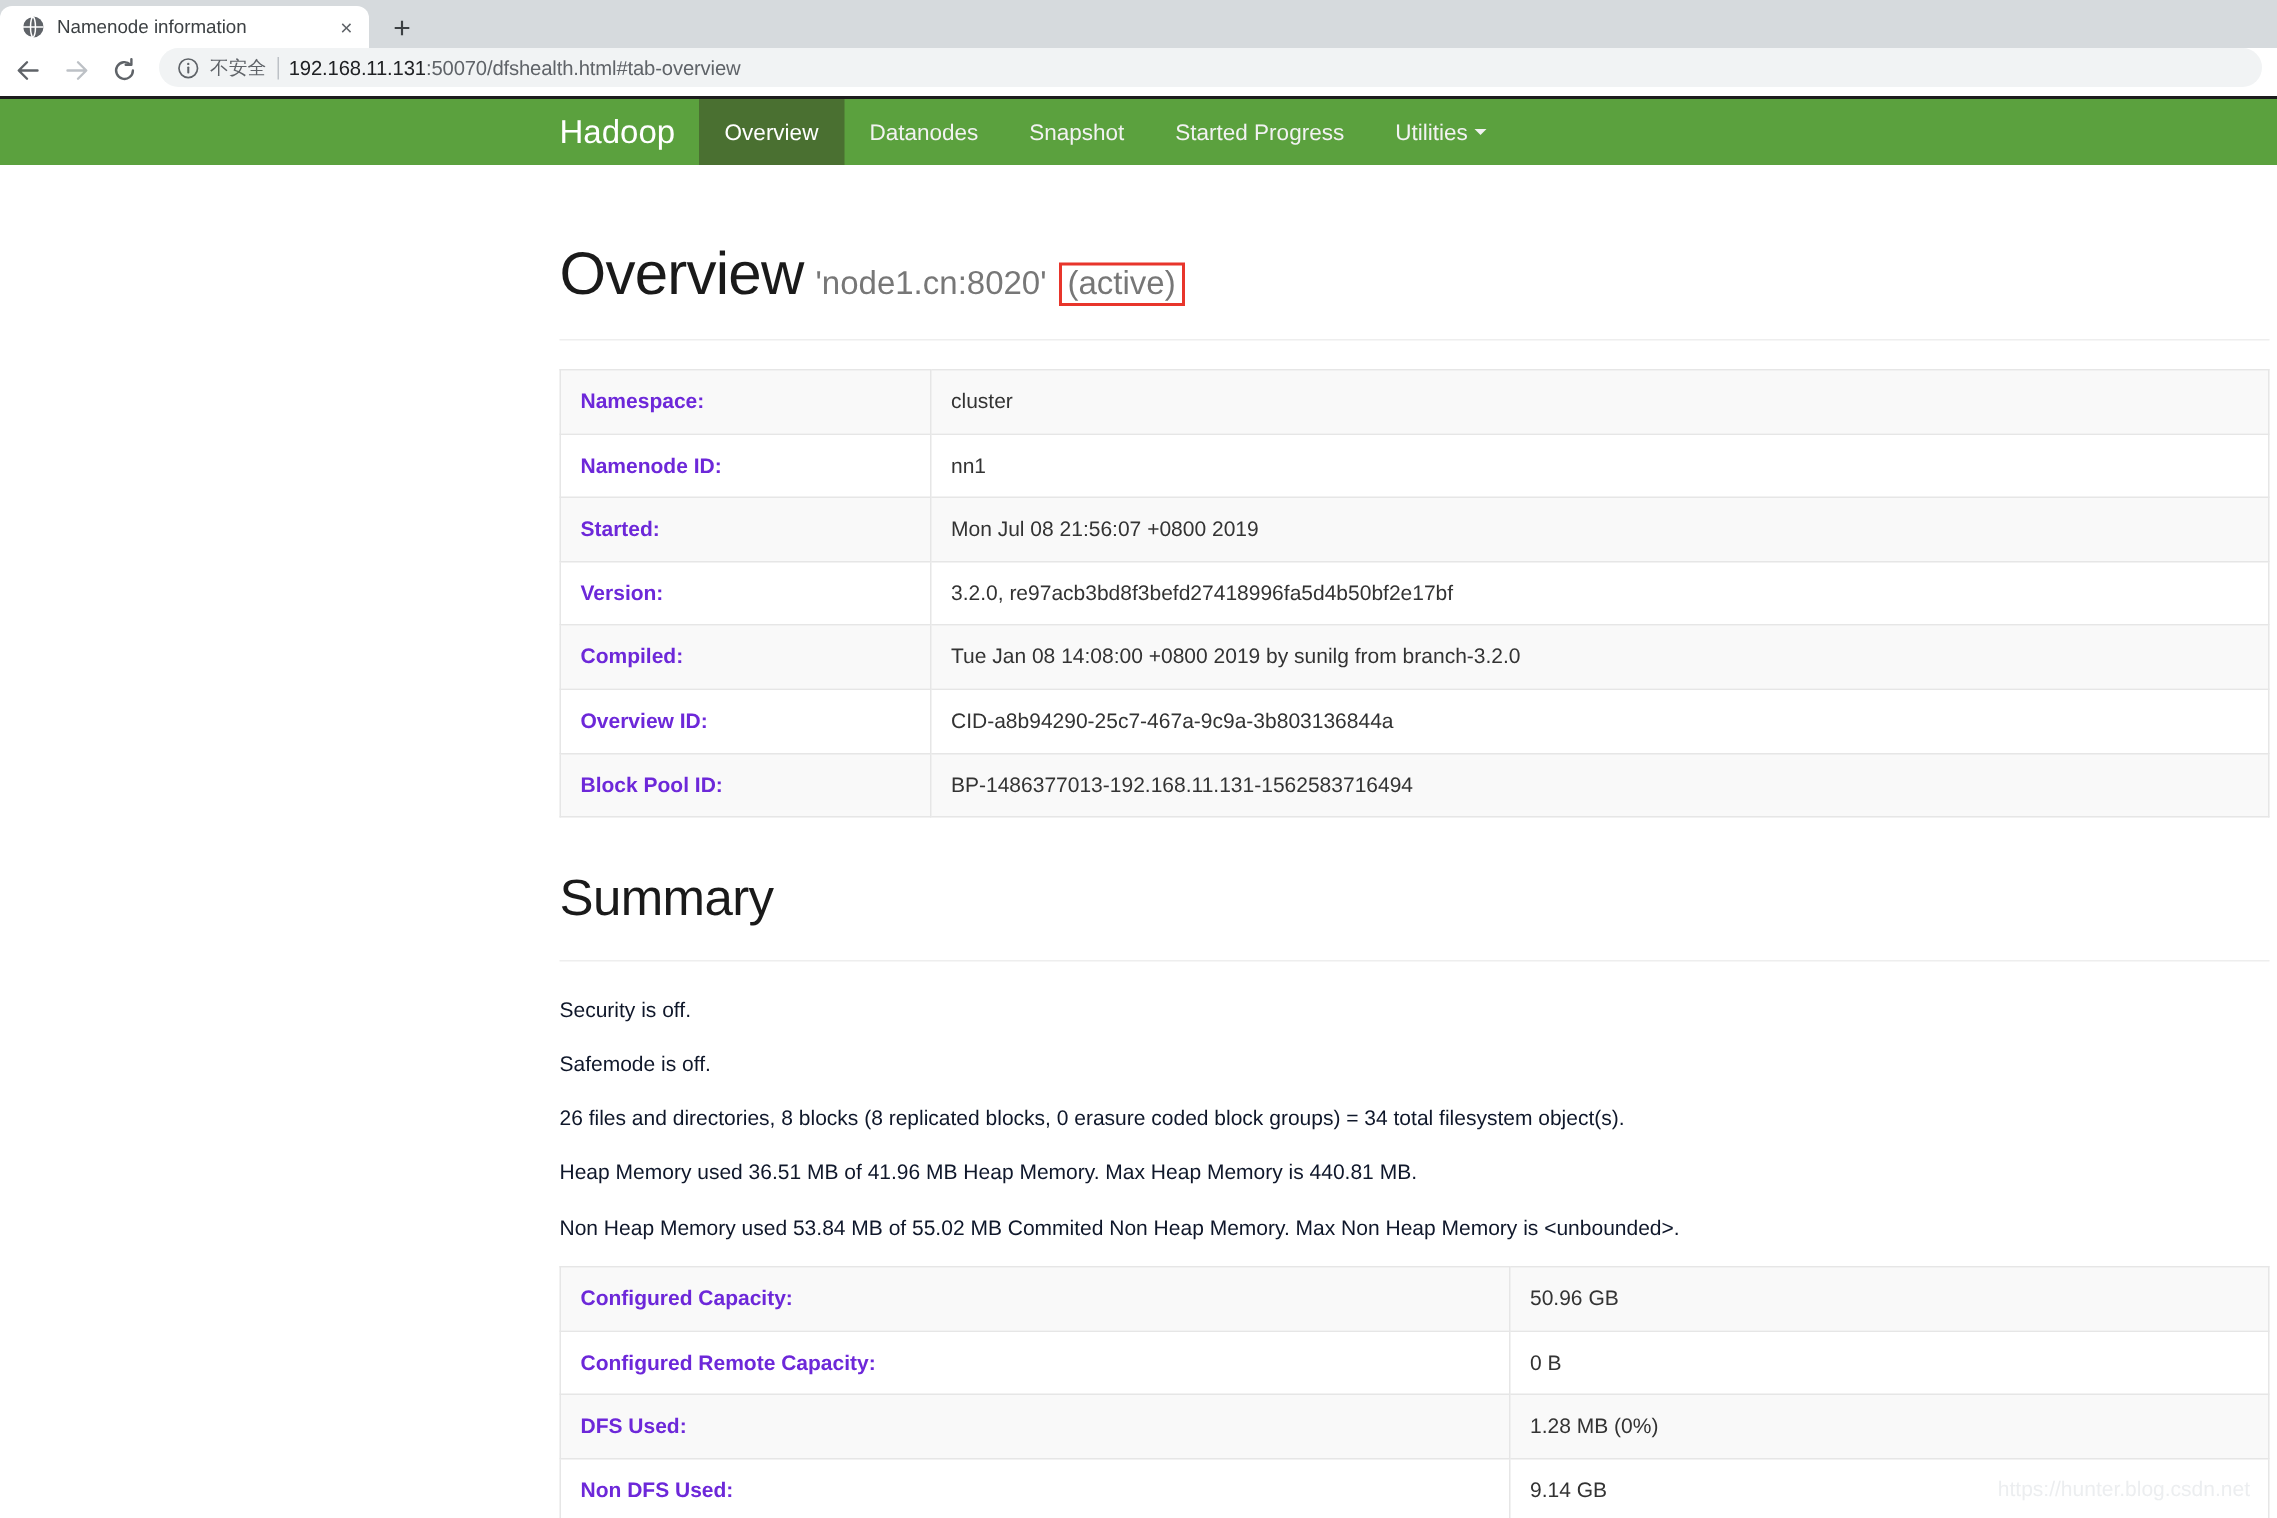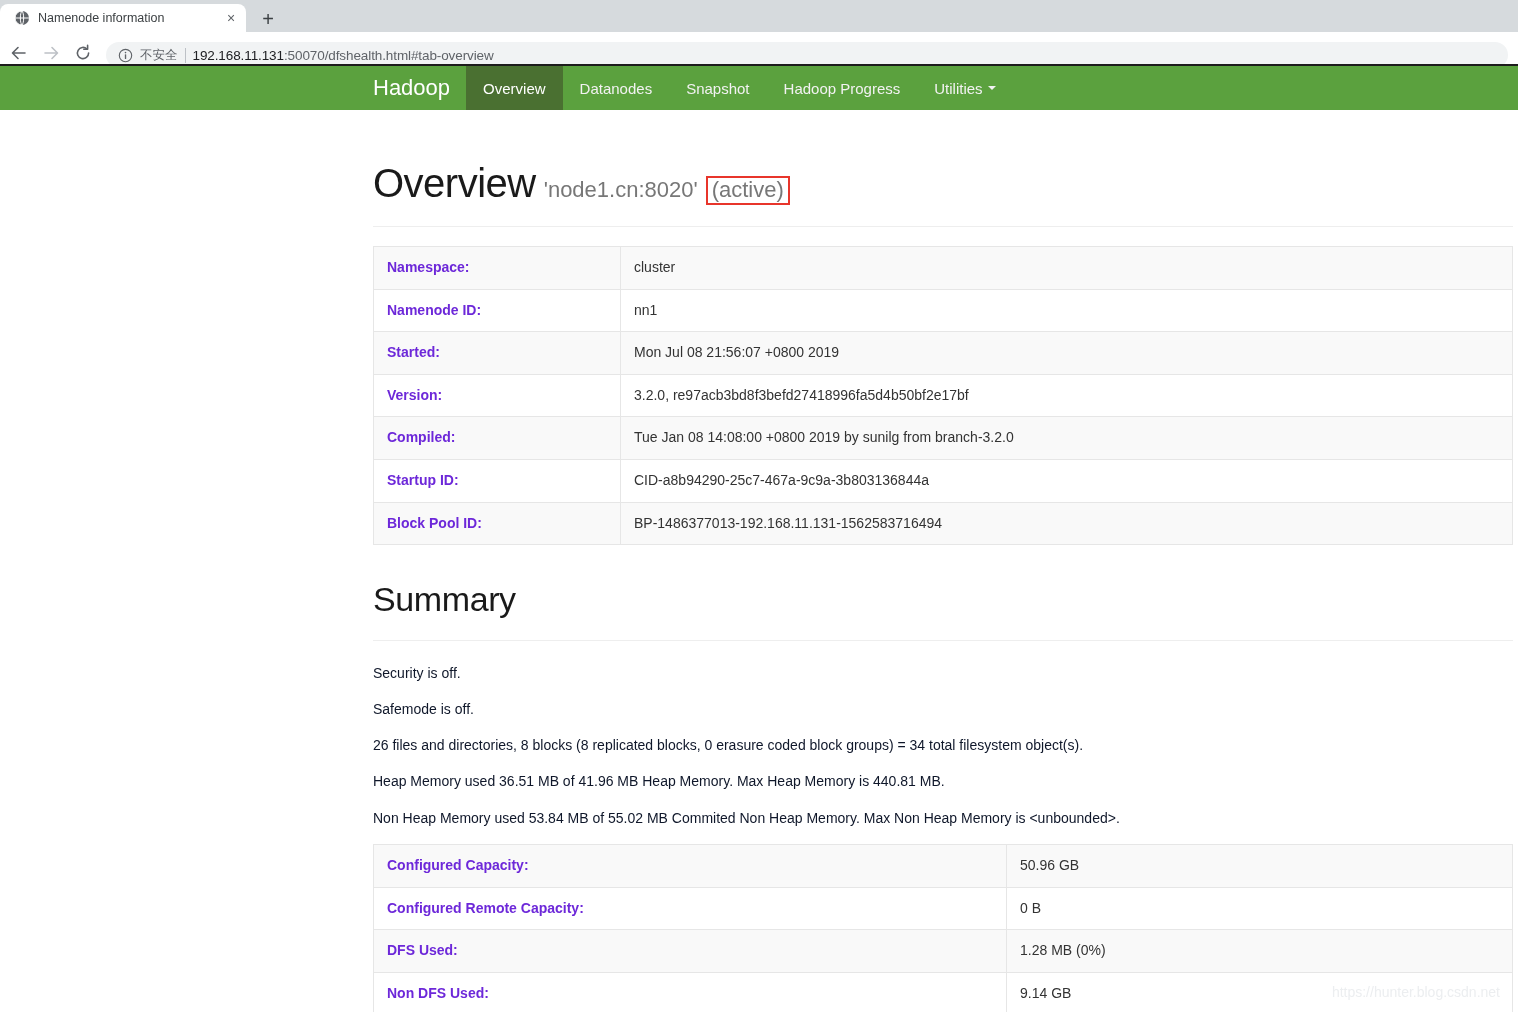--- a/index.html
+++ b/index.html
@@ -62,21 +62,21 @@
     color: #3c4043;
     font-size: 20px;
     font-weight: 300;
     line-height: 1;
   }
 
   #toolbar {
     height: 36px;
     background: #ffffff;
     display: flex;
-    align-items: flex-end;
+    align-items: flex-start;
     padding: 0 10px 0 4px;
     gap: 2px;
   }
   .navbtn {
     width: 30px; height: 30px;
     display: flex; align-items: center; justify-content: center;
     flex: 0 0 30px;
   }
   #omnibox {
     flex: 1 1 auto;
@@ -297,21 +297,21 @@
       <a class="navlink active">
         <span>Overview</span>
       </a>
       <a class="navlink">
         <span>Datanodes</span>
       </a>
       <a class="navlink">
         <span>Snapshot</span>
       </a>
       <a class="navlink">
-        <span>Hadoop Progress</span>
+        <span>Started Progress</span>
       </a>
       <a class="navlink">
         <span>Utilities</span>
         <span class="caret"></span>
       </a>
     </div>
 
     <div id="content">
       <div class="container">
 
@@ -337,21 +337,21 @@
             </tr>
             <tr>
               <td class="k">Version:</td>
               <td>3.2.0, re97acb3bd8f3befd27418996fa5d4b50bf2e17bf</td>
             </tr>
             <tr>
               <td class="k">Compiled:</td>
               <td>Tue Jan 08 14:08:00 +0800 2019 by sunilg from branch-3.2.0</td>
             </tr>
             <tr>
-              <td class="k">Startup ID:</td>
+              <td class="k">Overview ID:</td>
               <td>CID-a8b94290-25c7-467a-9c9a-3b803136844a</td>
             </tr>
             <tr>
               <td class="k">Block Pool ID:</td>
               <td>BP-1486377013-192.168.11.131-1562583716494</td>
             </tr>
           </tbody>
         </table>
 
         <h2 class="sec-h">Summary</h2>

